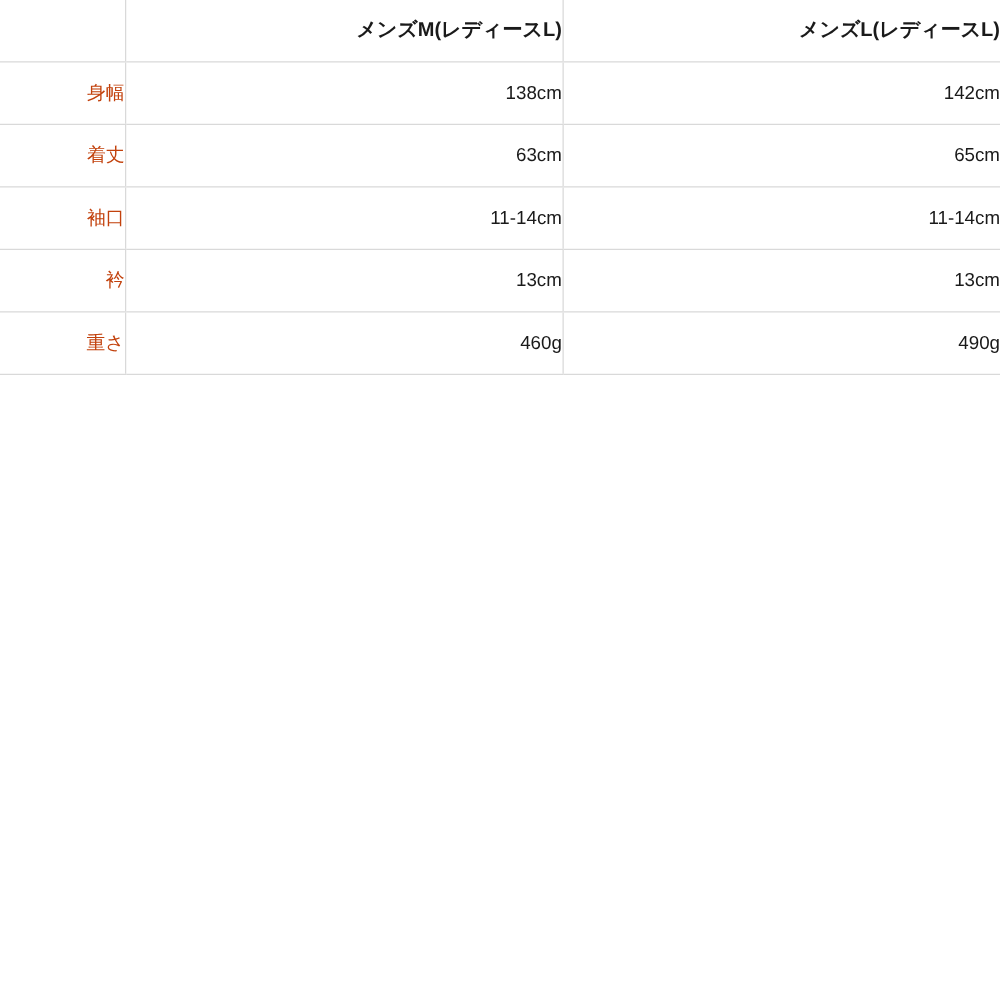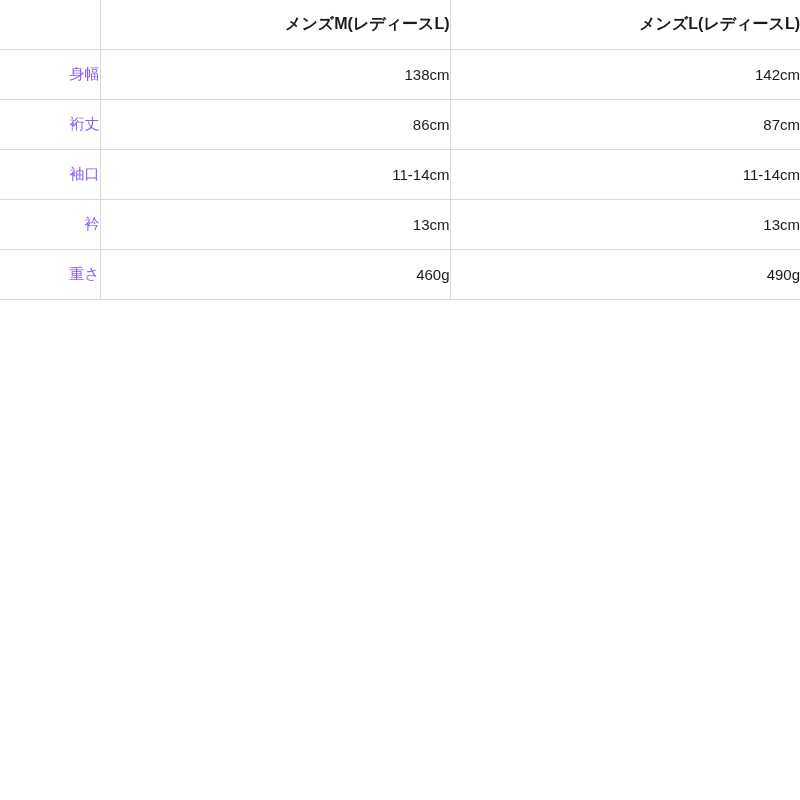--- a/index.html
+++ b/index.html
@@ -53,21 +53,21 @@
     font-weight: bold;
     font-size: 16px;
     border-top: none;
   }
   table.size-table thead th.corner {
     border-top: none;
     border-left: none;
   }
   table.size-table tbody td.row-label {
     font-size: 15px;
-    color: #8b5cf6;
+    color: #c2410c;
     border-left: none;
   }
   table.size-table tbody tr:last-child td {
     border-bottom: 1px solid #d9d9d9;
     padding-left: 40px;
   }
 </style>
 </head>
 <body>
 
@@ -85,23 +85,23 @@
         <th>メンズL(レディースL)</th>
       </tr>
     </thead>
     <tbody>
       <tr>
         <td class="row-label">身幅</td>
         <td>138cm</td>
         <td>142cm</td>
       </tr>
       <tr>
-        <td class="row-label">裄丈</td>
-        <td>86cm</td>
-        <td>87cm</td>
+        <td class="row-label">着丈</td>
+        <td>63cm</td>
+        <td>65cm</td>
       </tr>
       <tr>
         <td class="row-label">袖口</td>
         <td>11-14cm</td>
         <td>11-14cm</td>
       </tr>
       <tr>
         <td class="row-label">衿</td>
         <td>13cm</td>
         <td>13cm</td>

